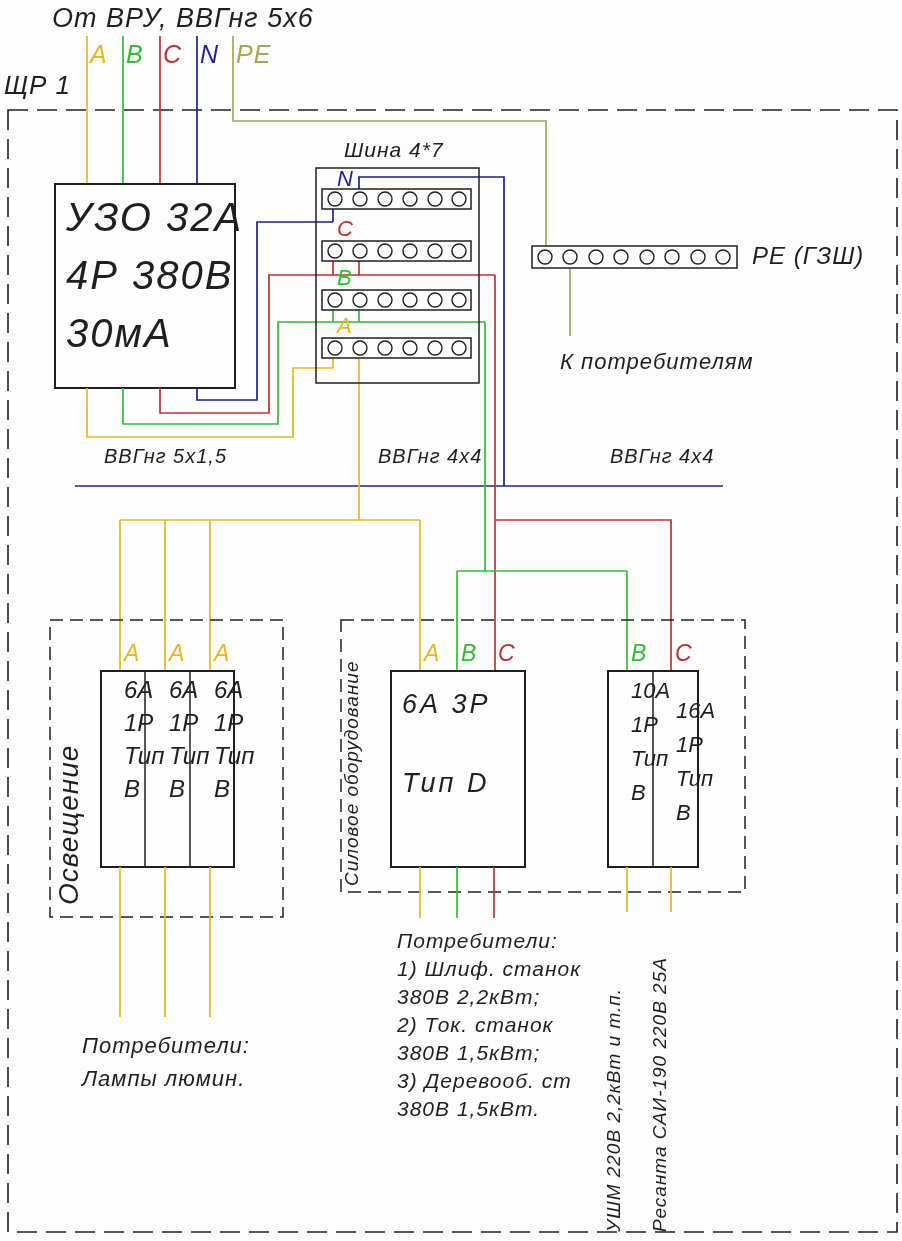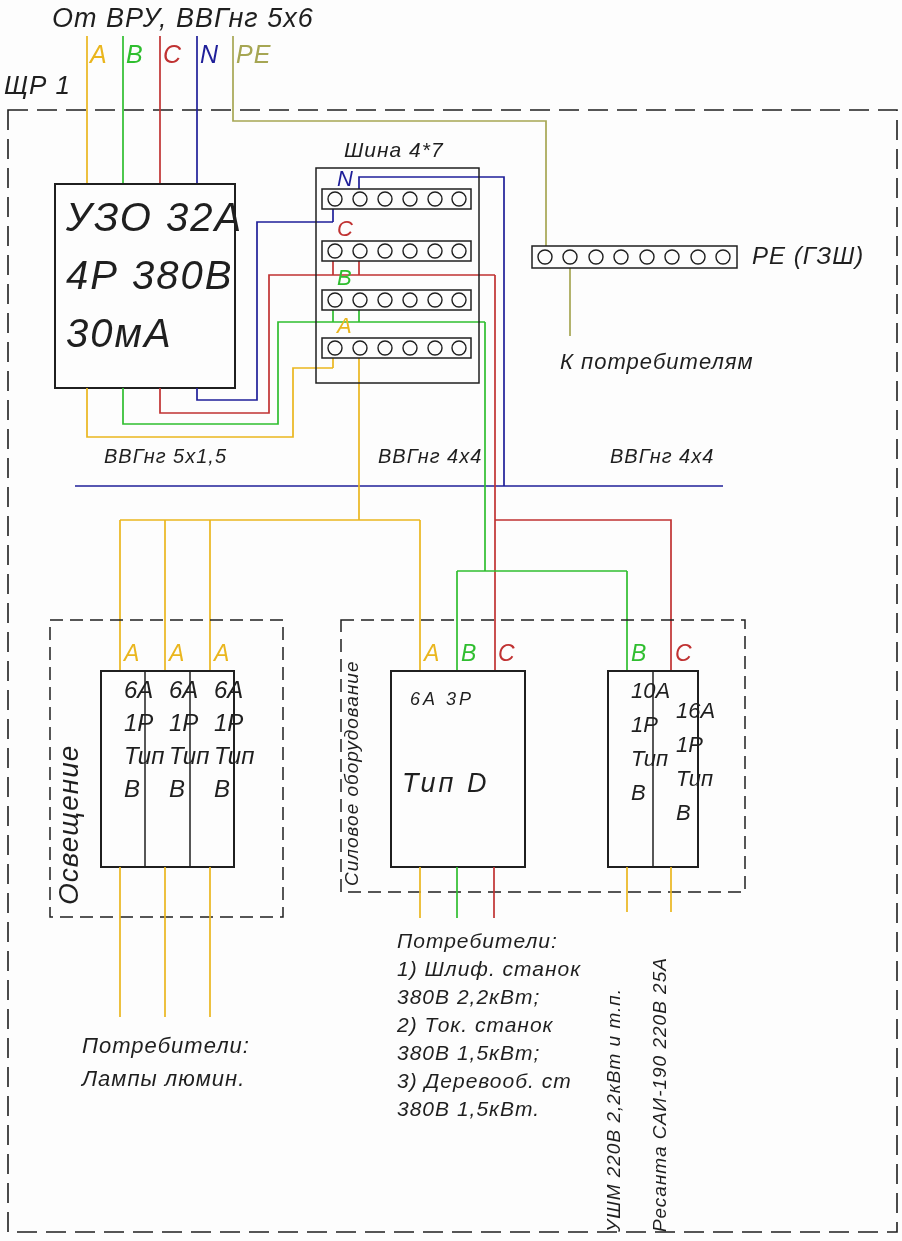--- a/index.html
+++ b/index.html
@@ -188,21 +188,21 @@
     <span>В</span>
   </div>
 
   <div class="txt" style="left:82px;top:1034px;font-size:22px;">Потребители:</div>
   <div class="txt" style="left:82px;top:1067px;font-size:22px;">Лампы люмин.</div>
 
   <div class="txt vtext" style="left:342px;top:628px;height:258px;width:34px;font-size:19px;">Силовое оборудование</div>
   <div class="txt t-a" style="left:424px;top:641px;font-size:23px;">A</div>
   <div class="txt t-b" style="left:461px;top:641px;font-size:23px;">B</div>
   <div class="txt t-c" style="left:498px;top:641px;font-size:23px;">C</div>
-  <div class="txt" style="left:402px;top:690px;font-size:18px;letter-spacing:3px;margin-left:8px;">6А 3Р</div>
+  <div class="txt" style="left:402px;top:690px;font-size:27px;letter-spacing:3px;">6А 3Р</div>
   <div class="txt" style="left:402px;top:769px;font-size:27px;letter-spacing:3px;">Тип D</div>
 
   <div class="txt t-b" style="left:631px;top:641px;font-size:23px;">B</div>
   <div class="txt t-c" style="left:675px;top:641px;font-size:23px;">C</div>
   <div class="col" style="left:611px;top:674px;width:40px;font-size:22px;line-height:34px;">
     <span>10А</span>
     <span>1Р</span>
     <span>Тип</span>
     <span>В</span>
   </div>

